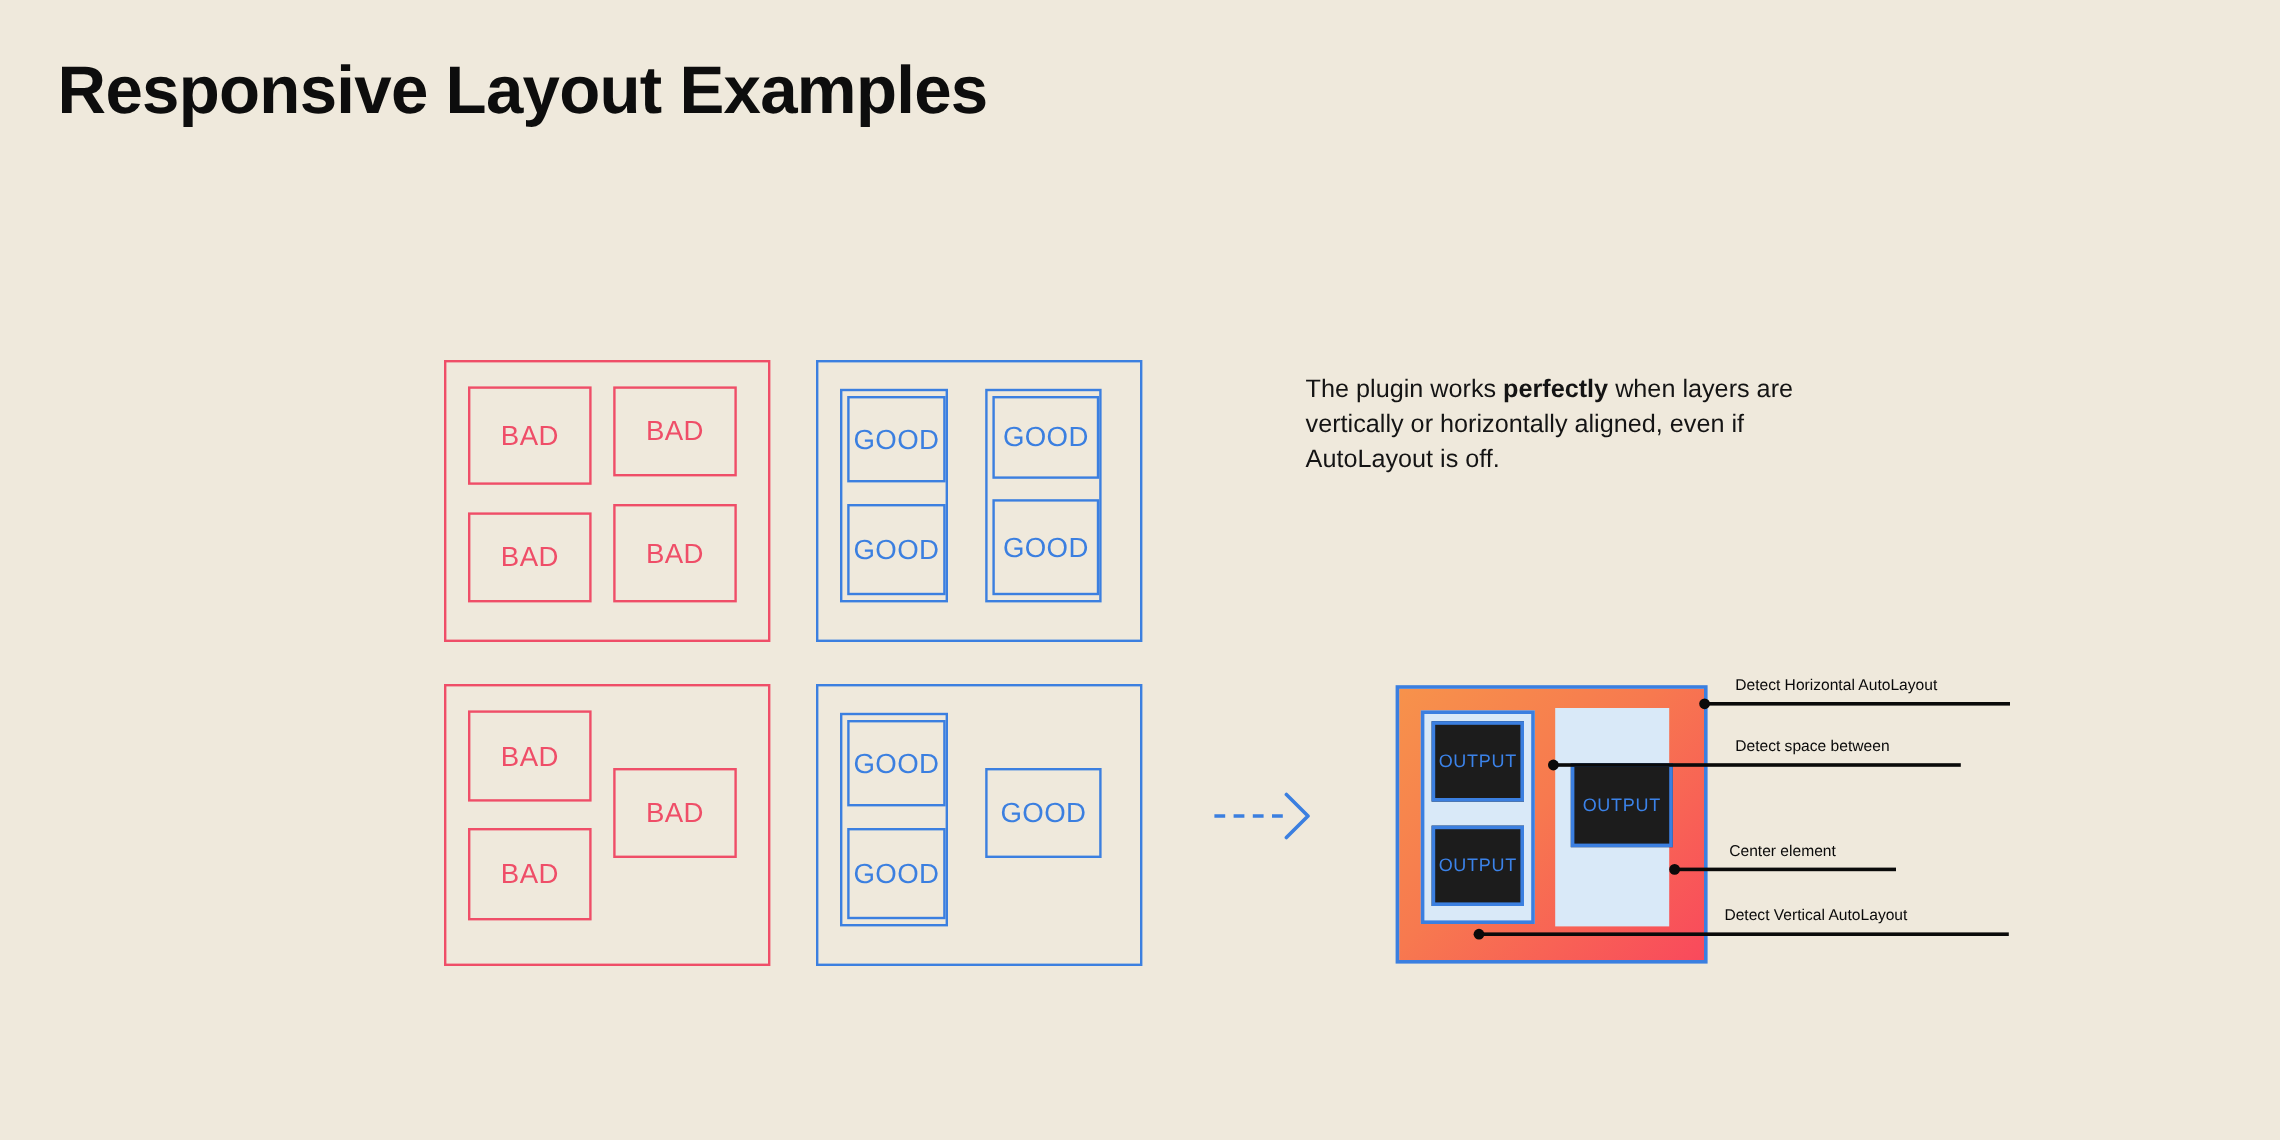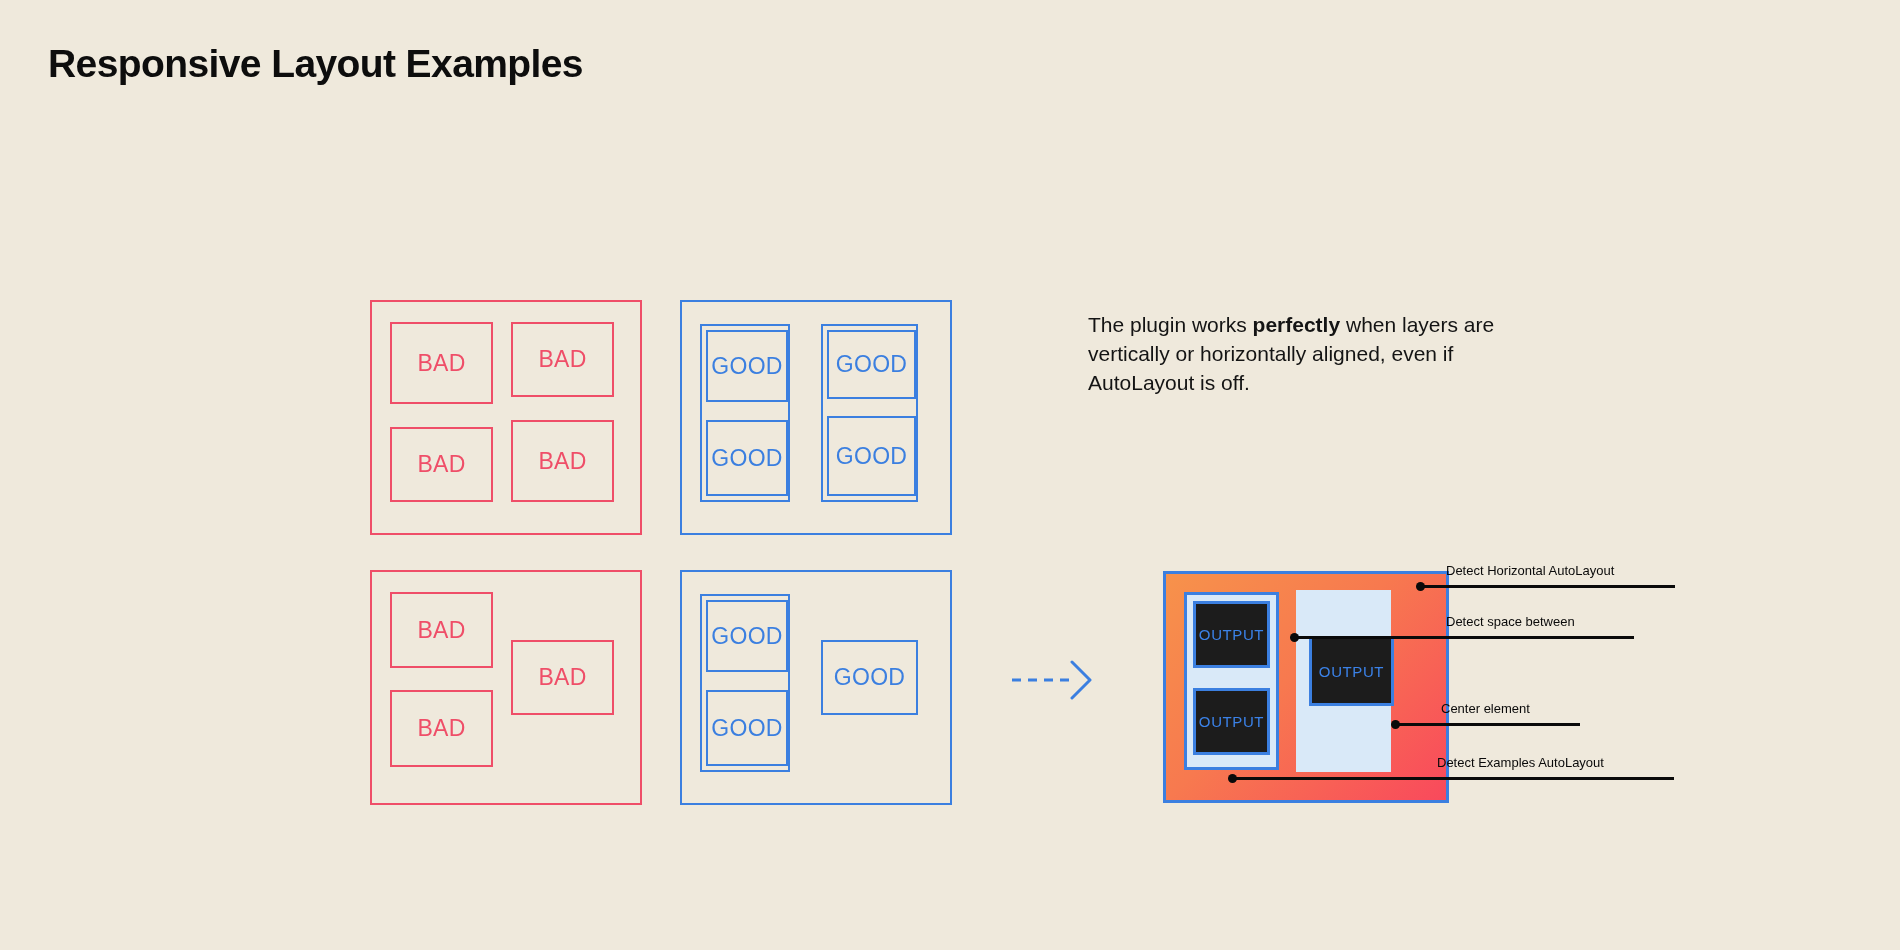--- a/index.html
+++ b/index.html
@@ -13,21 +13,21 @@
     font-family: "Liberation Sans", sans-serif;
     overflow: hidden;
     position: relative;
   }
 
   
   #page-title {
     position: absolute;
     left: 48px;
     top: 42px;
-    font-size: 39px;
+    font-size: 56px;
     font-weight: bold;
     color: #0D0D0D;
     letter-spacing: -0.6px;
     white-space: nowrap;
   }
 
   
   #examples-grid {
     position: absolute;
     left: 370px;
@@ -95,21 +95,21 @@
   }
   #copy-block p { margin: 0; }
   #copy-block p + p { margin-top: 29px; }
   #copy-block b { font-weight: bold; }
 
   
   #output-diagram {
     position: absolute;
     left: 1163px;
     top: 571px;
-    width: 286px;
+    width: 260px;
     height: 232px;
     box-sizing: border-box;
     border: 3px solid #3B7FE0;
     background: linear-gradient(135deg, #F7924B 0%, #F7794F 45%, #F9495C 100%);
   }
   .lb-region {
     position: absolute;
     background: #D9E9F8;
   }
   .group-blue {
@@ -237,14 +237,14 @@
 
 <div class="annotation" style="left:1395px; top:723px; width:185px;">
   <div class="anno-line" style="width:185px;"></div>
   <div class="anno-dot"></div>
   <div class="anno-label" style="left:46px;">Center element</div>
 </div>
 
 <div class="annotation" style="left:1232px; top:777px; width:442px;">
   <div class="anno-line" style="width:442px;"></div>
   <div class="anno-dot"></div>
-  <div class="anno-label" style="left:205px;">Detect Examples AutoLayout</div>
+  <div class="anno-label" style="left:205px;">Detect Vertical AutoLayout</div>
 </div>
 
 </body></html>

